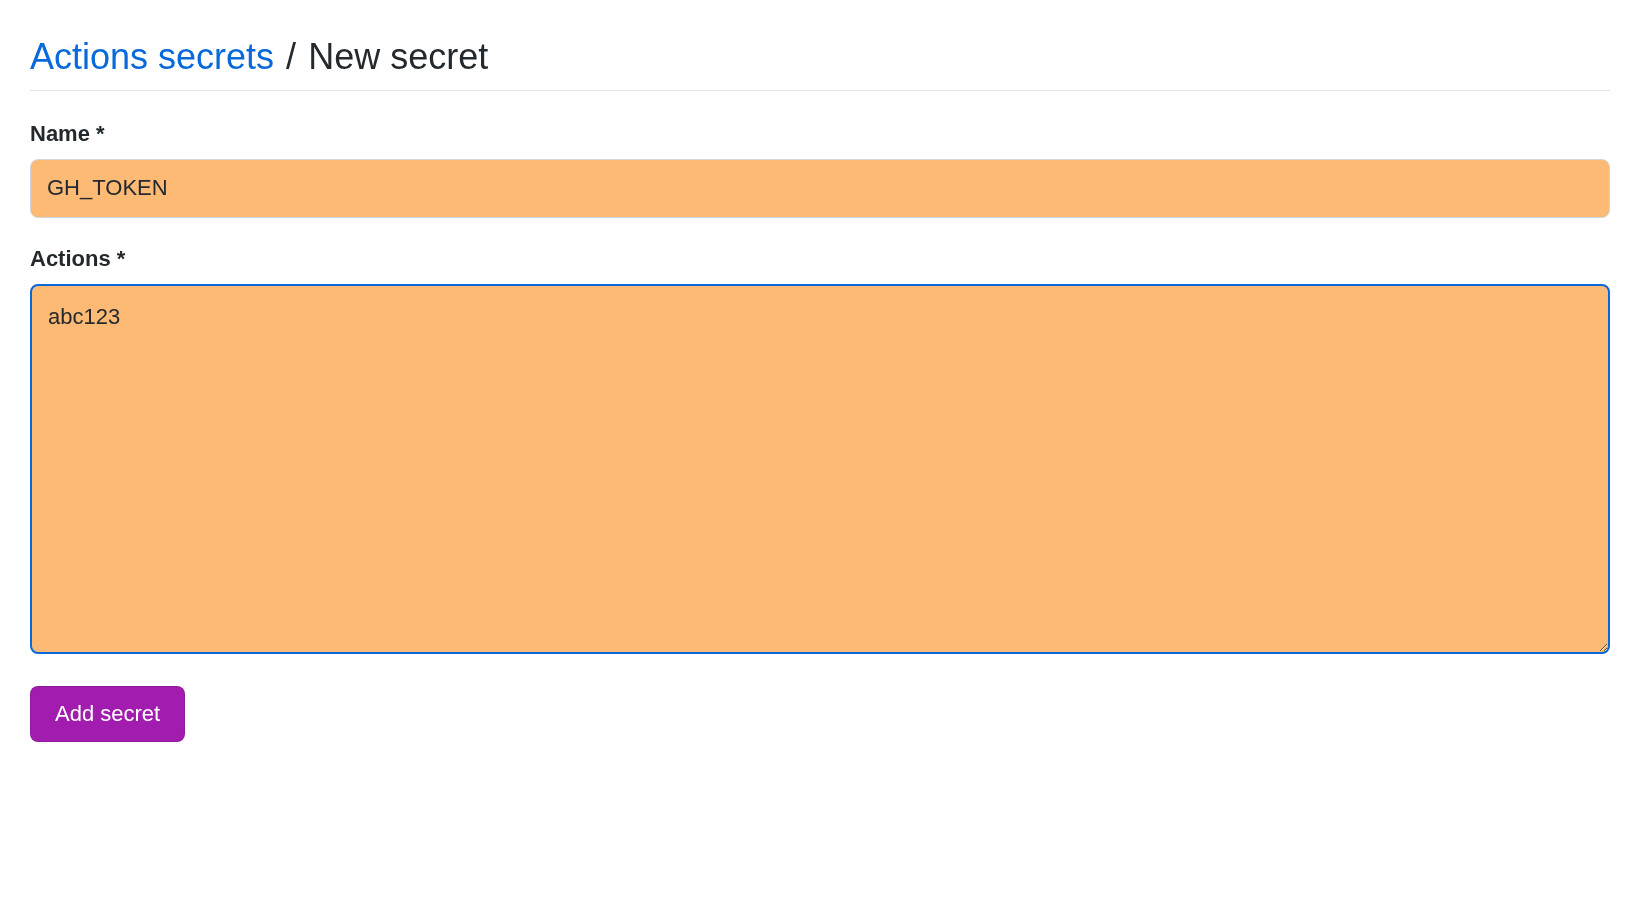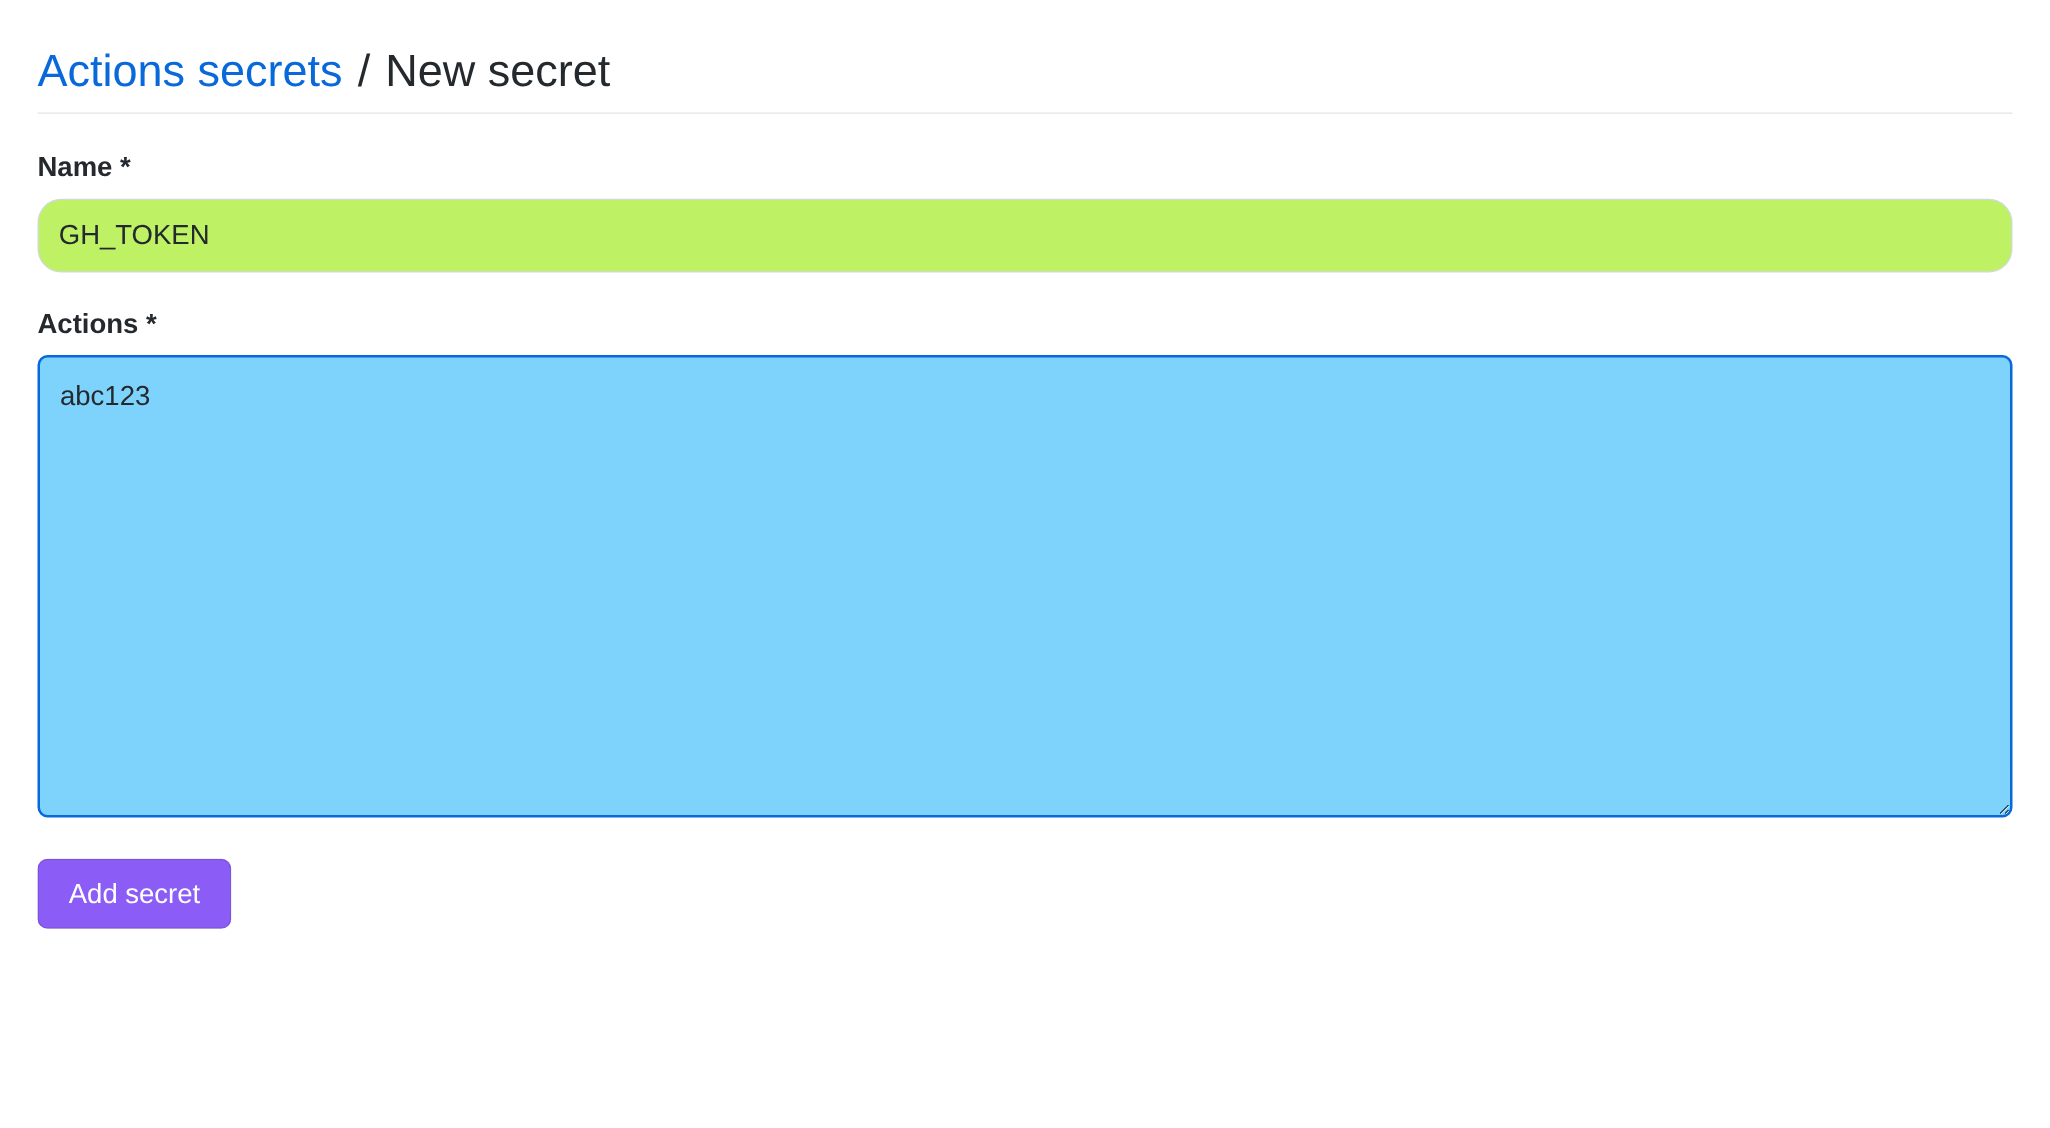--- a/index.html
+++ b/index.html
@@ -43,47 +43,47 @@
       font-weight: 600;
       color: #24292e;
       margin-bottom: 12px;
     }
     .text-input {
       width: 100%;
       padding: 14px 16px;
       font-size: 22px;
       line-height: 1.3;
       color: #24292e;
-      background-color: #bef264;
+      background-color: #fdba74;
       border: 1px solid #d0d7de;
-      border-radius: 19px;
+      border-radius: 8px;
       outline: none;
       font-family: inherit;
     }
     .textarea-input {
       width: 100%;
       height: 370px;
       padding: 16px 16px;
       font-size: 22px;
       line-height: 1.4;
       color: #24292e;
-      background-color: #7dd3fc;
+      background-color: #fdba74;
       border: 2px solid #0969da;
       border-radius: 8px;
       outline: none;
       resize: both;
       font-family: inherit;
     }
     .btn-primary {
       display: inline-block;
       padding: 14px 24px;
       font-size: 22px;
       font-weight: 500;
       color: #ffffff;
-      background-color: #8b5cf6;
+      background-color: #a21caf;
       border: 1px solid rgba(27,31,36,0.15);
       border-radius: 8px;
       cursor: pointer;
       font-family: inherit;
     }
   </style>
 </head>
 <body>
 
 <div class="container">

